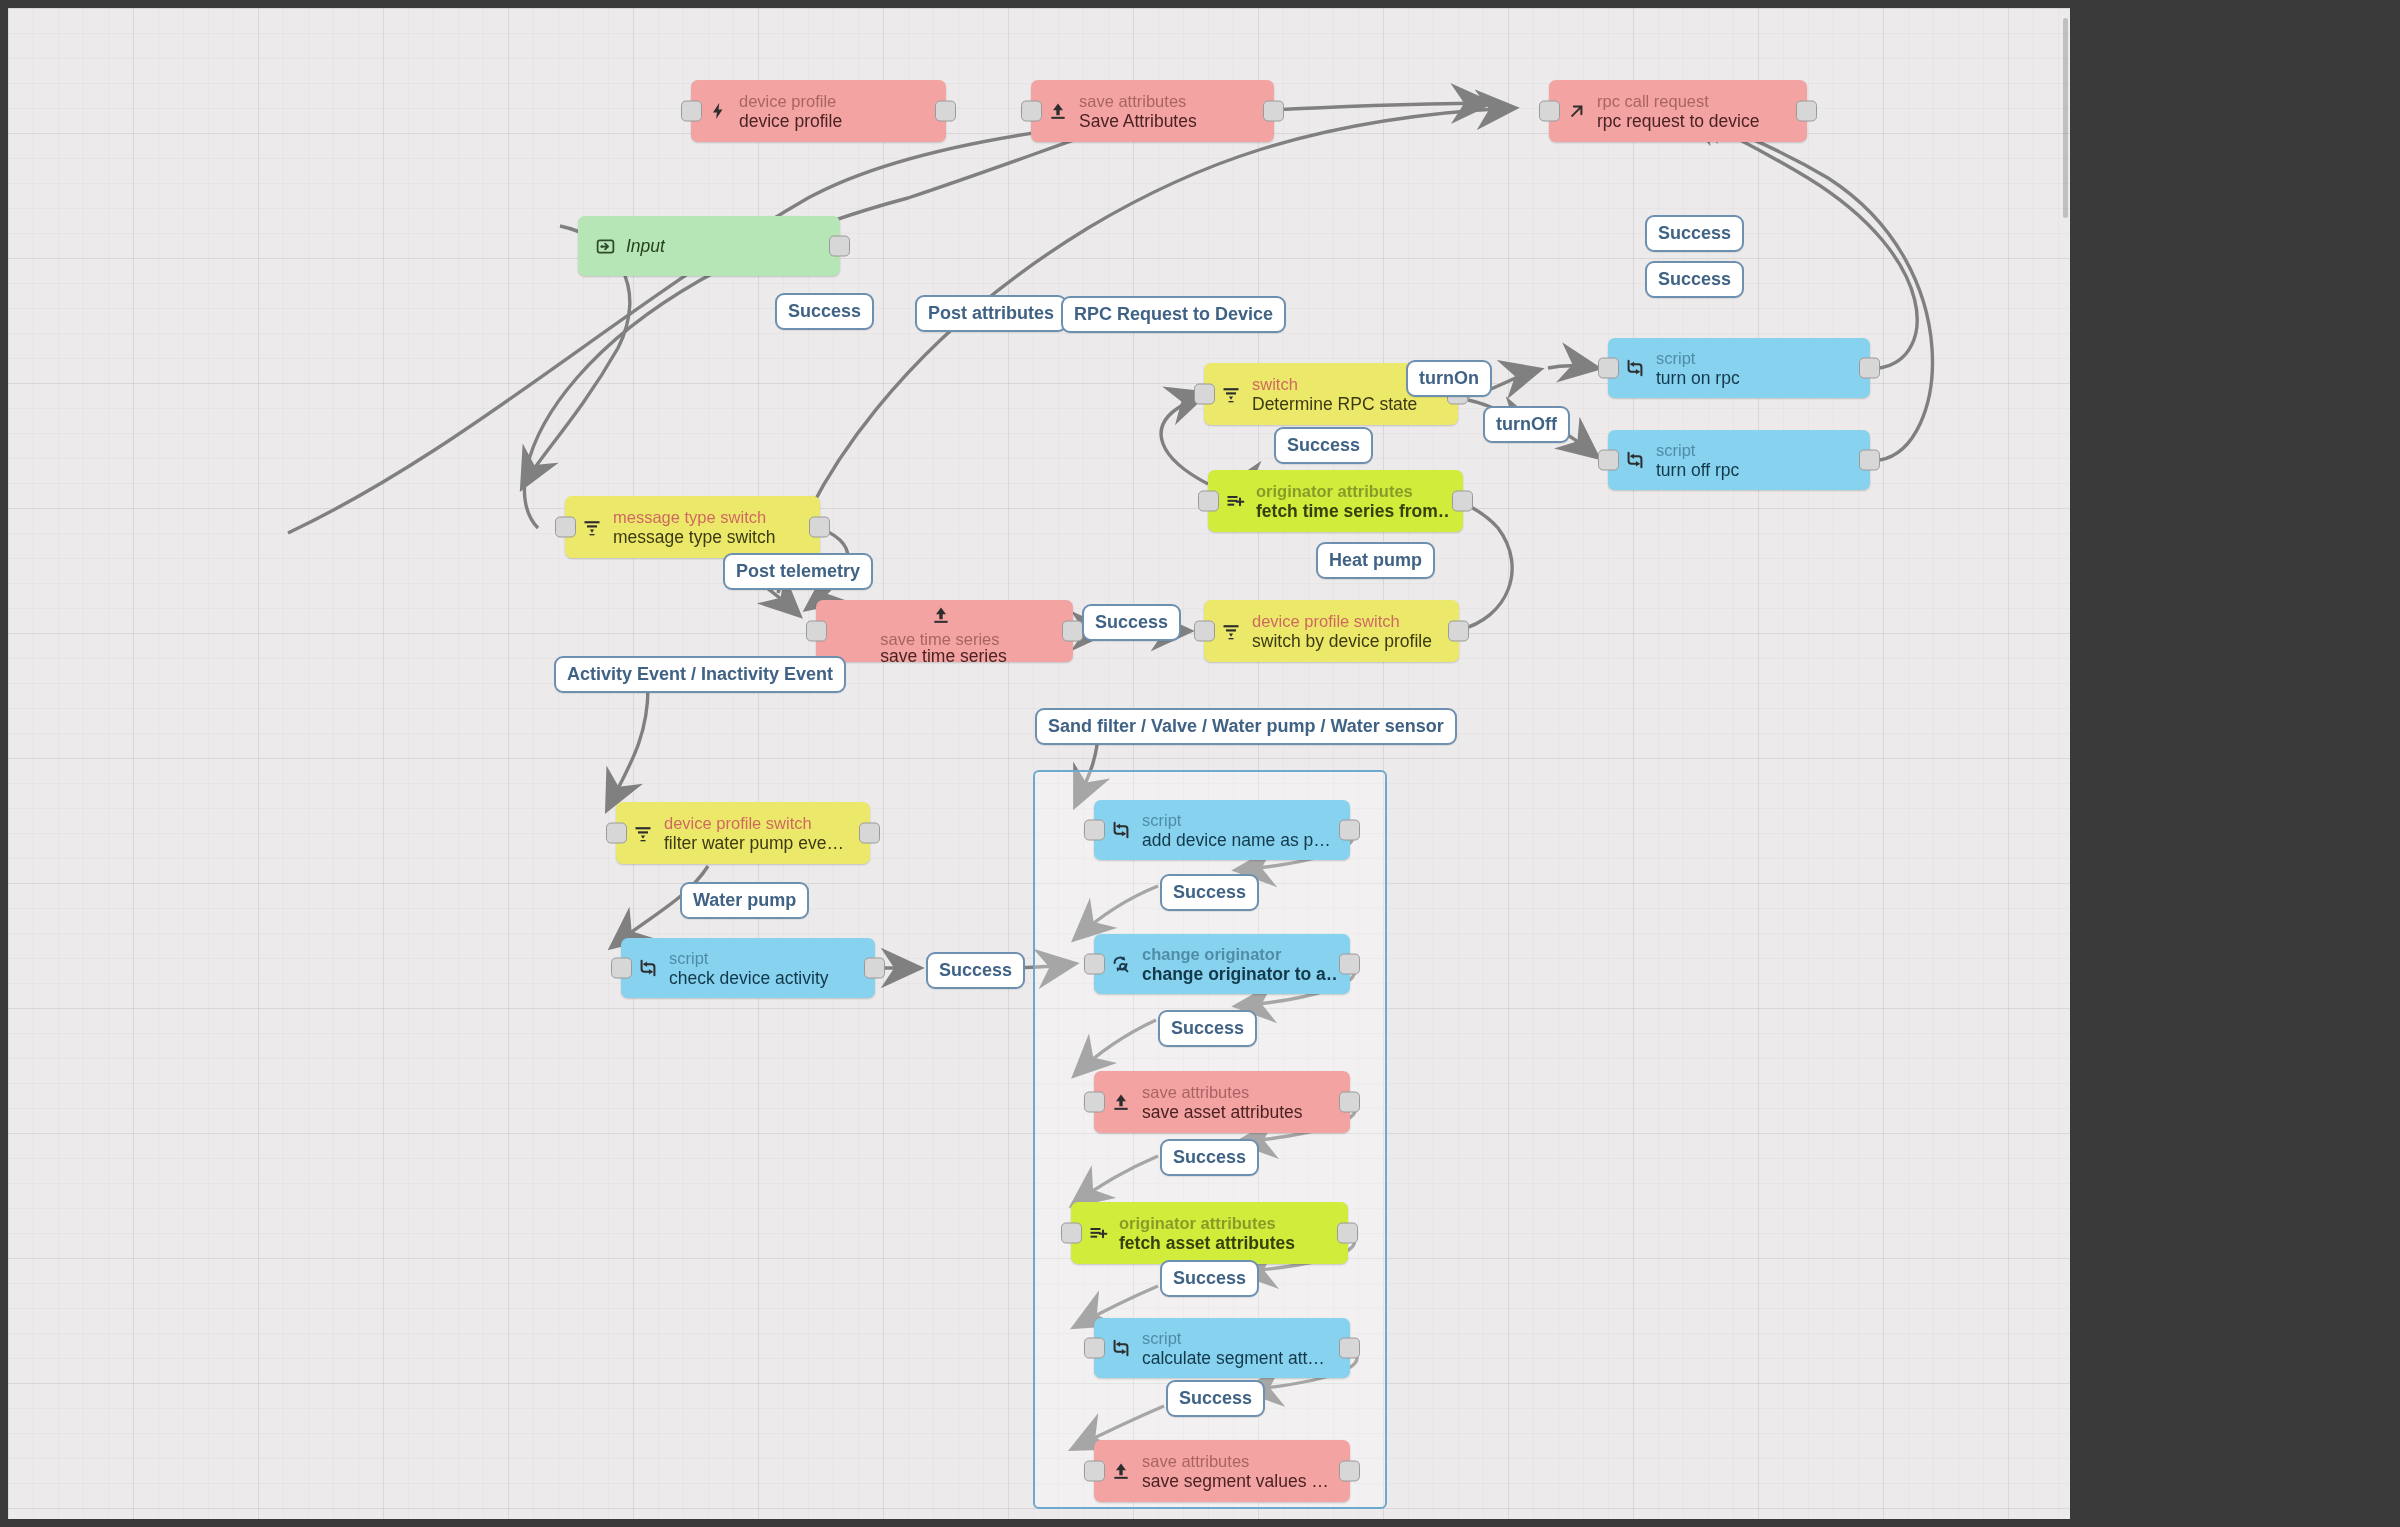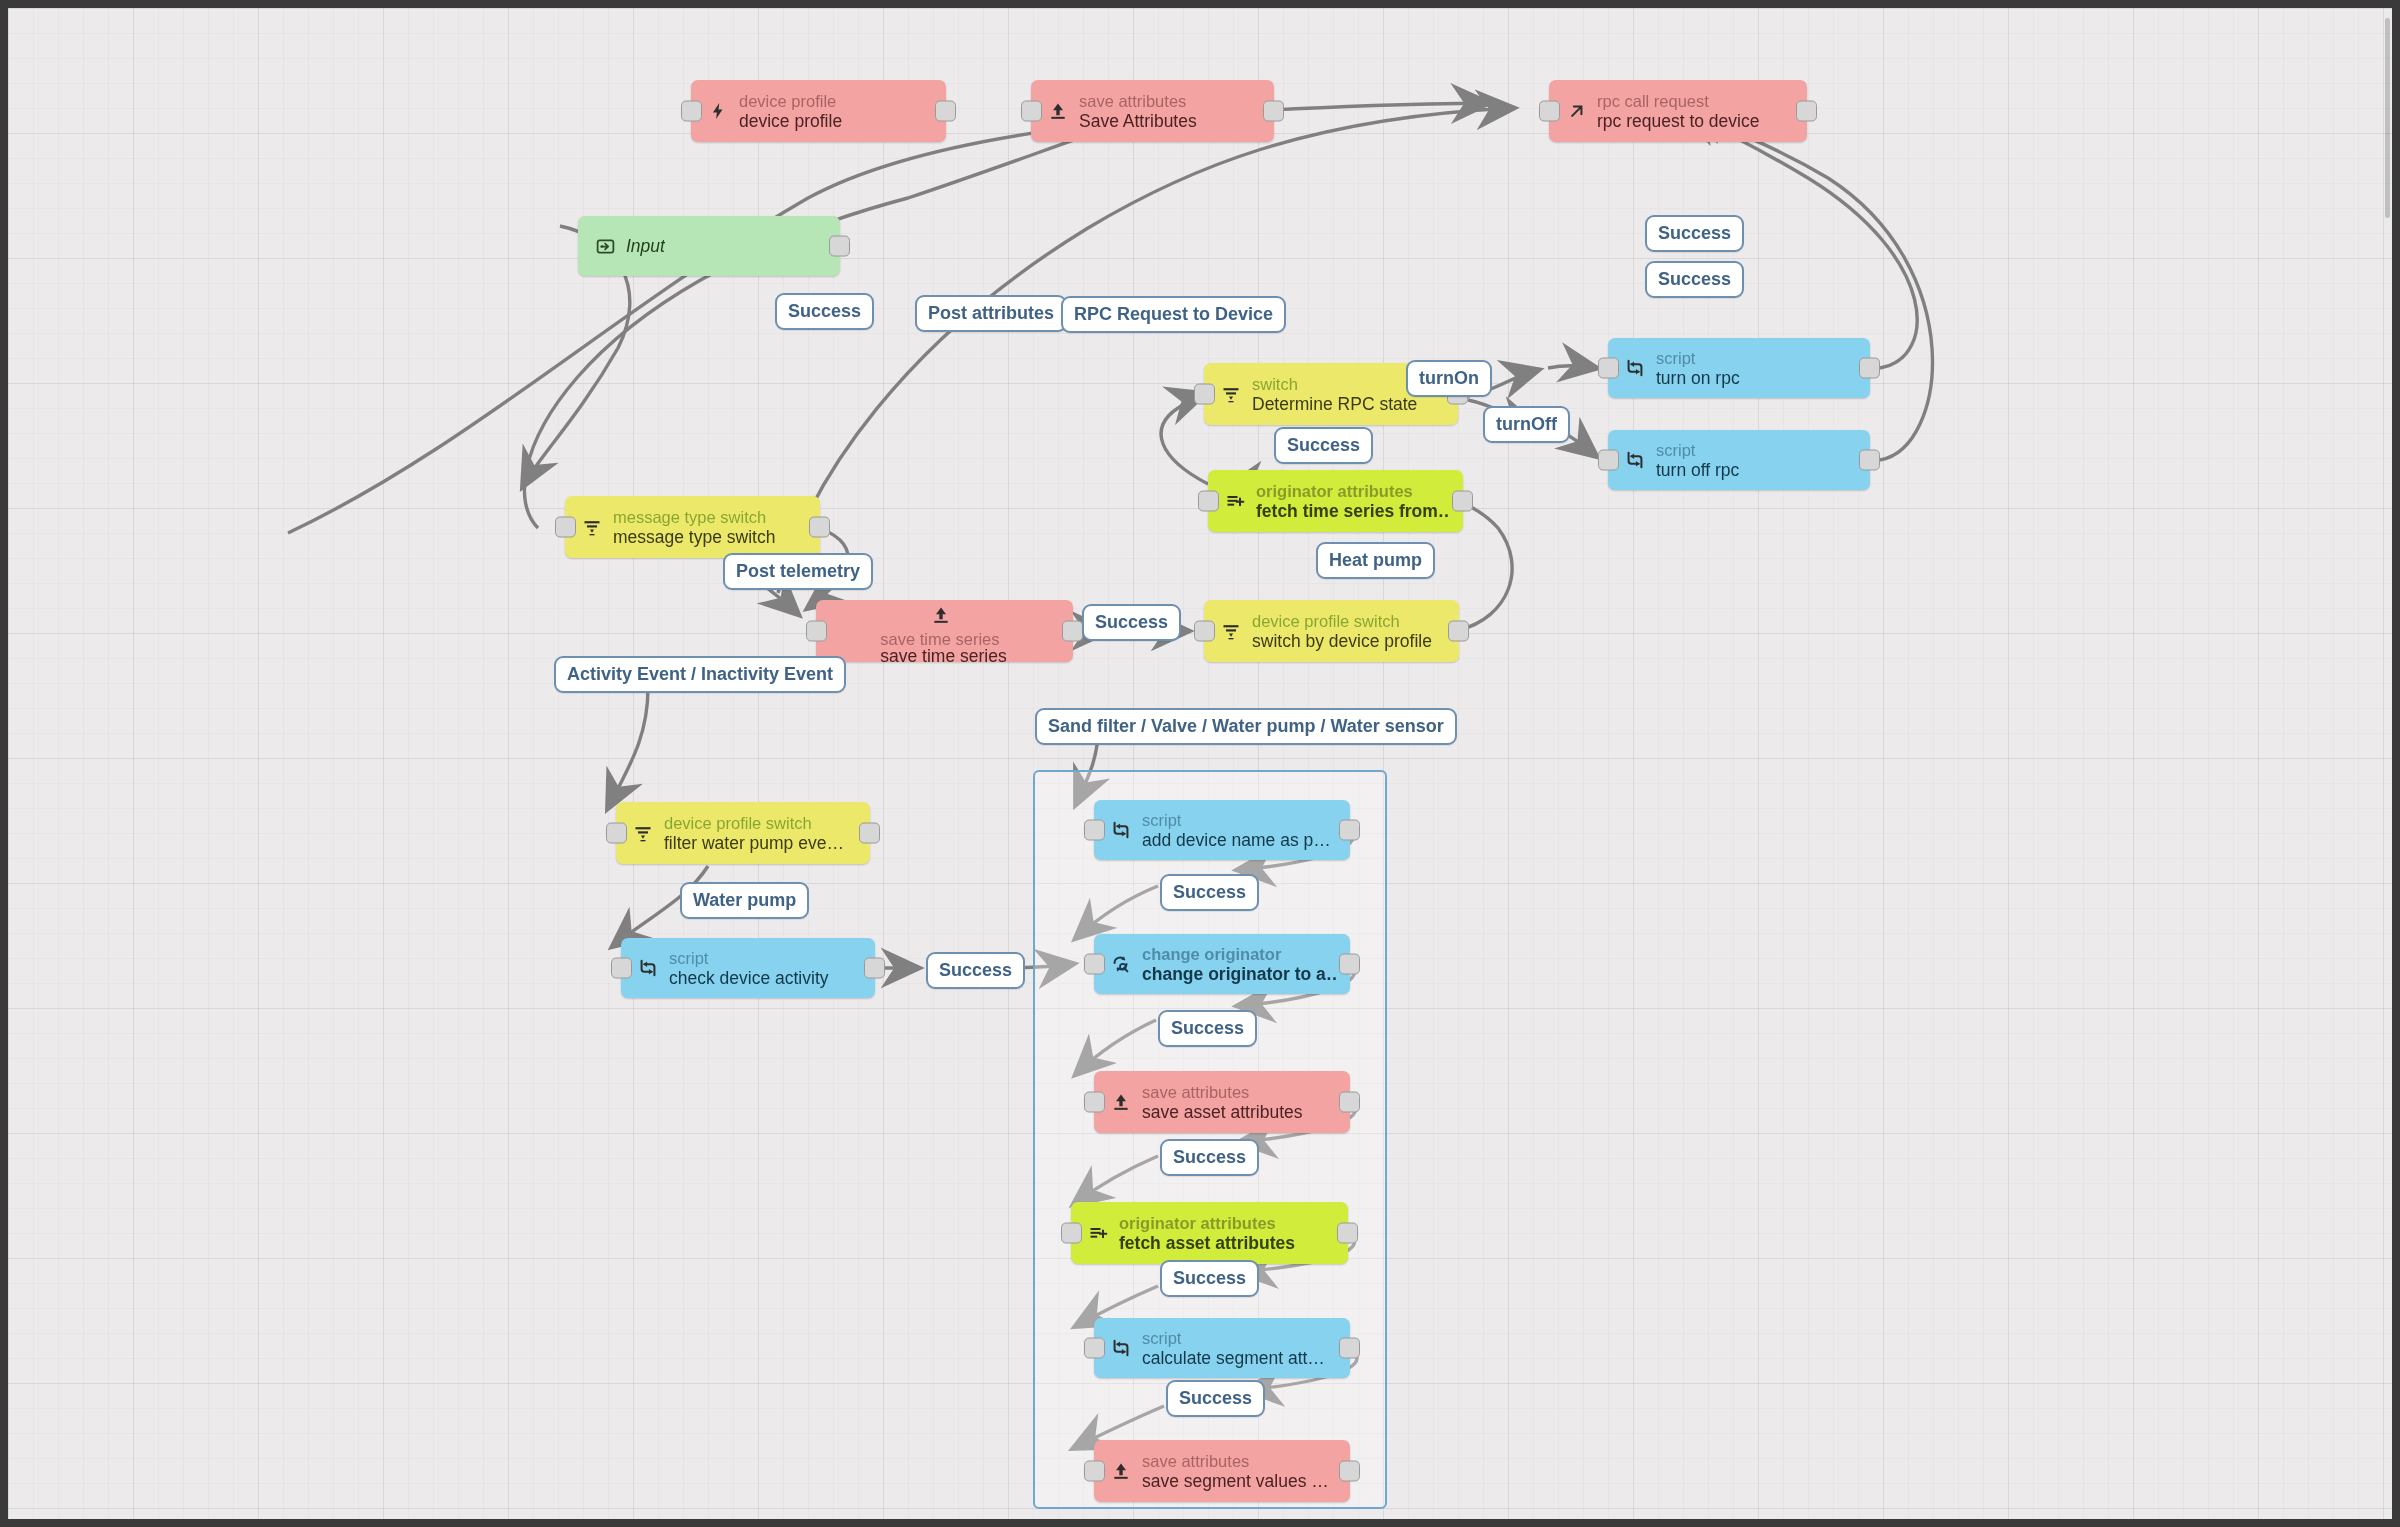--- a/index.html
+++ b/index.html
@@ -1,45 +1,46 @@
 <!DOCTYPE html>
 <html><head>
 <meta charset="utf-8">
 <style>
   html,body{margin:0;padding:0;background:#2b2b2b;}
   body{font-family:"Liberation Sans",sans-serif;}
   #stage{position:relative;width:2400px;height:1527px;background:#3a3a3a;overflow:hidden;}
   #canvas{
-    position:absolute;left:8px;top:8px;width:2384px;height:1511px;
+    position:absolute;left:8px;top:8px;width:2016px;height:1511px;
     background-color:#eceaea;
     background-image:
       linear-gradient(to right, rgba(0,0,0,.055) 1px, transparent 1px),
       linear-gradient(to bottom, rgba(0,0,0,.055) 1px, transparent 1px),
       linear-gradient(to right, rgba(0,0,0,.028) 1px, transparent 1px),
       linear-gradient(to bottom, rgba(0,0,0,.028) 1px, transparent 1px);
     background-size:125px 125px,125px 125px,25px 25px,25px 25px;
     background-position:0 0,0 0,0 0,0 0;
     overflow:hidden;
+    padding-left:46px;
   }
   #edges{position:absolute;left:0;top:0;width:2384px;height:1511px;pointer-events:none;}
 
   .node{
     position:absolute;border-radius:7px;box-sizing:border-box;
     display:flex;align-items:center;padding:0 14px 0 12px;
     box-shadow:0 1px 2px rgba(0,0,0,.18);
   }
   .node .ico{width:30px;height:30px;flex:0 0 30px;display:flex;align-items:center;justify-content:center;margin-right:6px;}
   .node .txt{display:flex;flex-direction:column;justify-content:center;overflow:hidden;}
   .node .t1{font-size:16.5px;line-height:19px;opacity:.62;white-space:nowrap;overflow:hidden;}
   .node .t2{font-size:17.5px;line-height:20px;white-space:nowrap;overflow:hidden;}
   .n-red{background:#f4a3a3;color:#4a2222;}
   .n-red .t1{color:#7a3c3c;}
   .n-green{background:#b6e6b6;color:#25401f;}
   .n-yellow{background:#ece96a;color:#3b3a12;}
-  .n-yellow .t1{color:#4d7c0f;}
+  .n-yellow .t1{color:#be185d;}
   .n-lime{background:#d2ec3c;color:#35400f;font-weight:bold;}
   .n-lime .t1{color:#5c6b1c;}
   .n-blue{background:#87d2ef;color:#12384a;}
   .n-blue .t1{color:#2d637c;}
 
   .port{
     position:absolute;width:21px;height:21px;border-radius:5px;
     background:#d7d7d7;border:1.6px solid #9a9a9a;box-sizing:border-box;top:50%;
     transform:translateY(-50%);
   }

